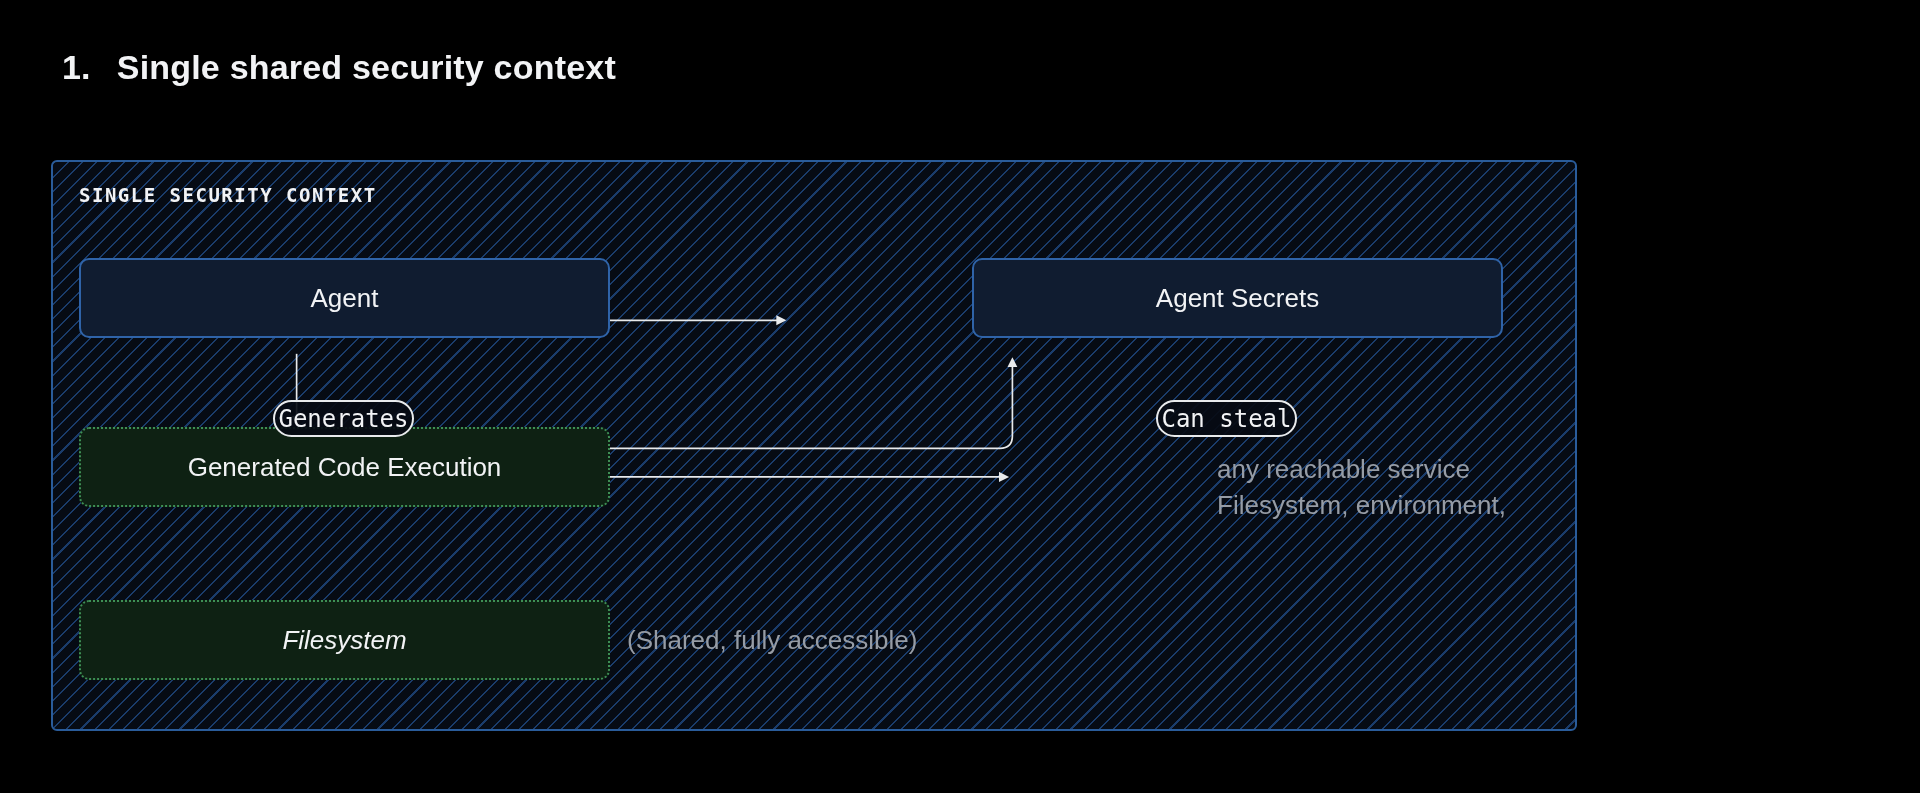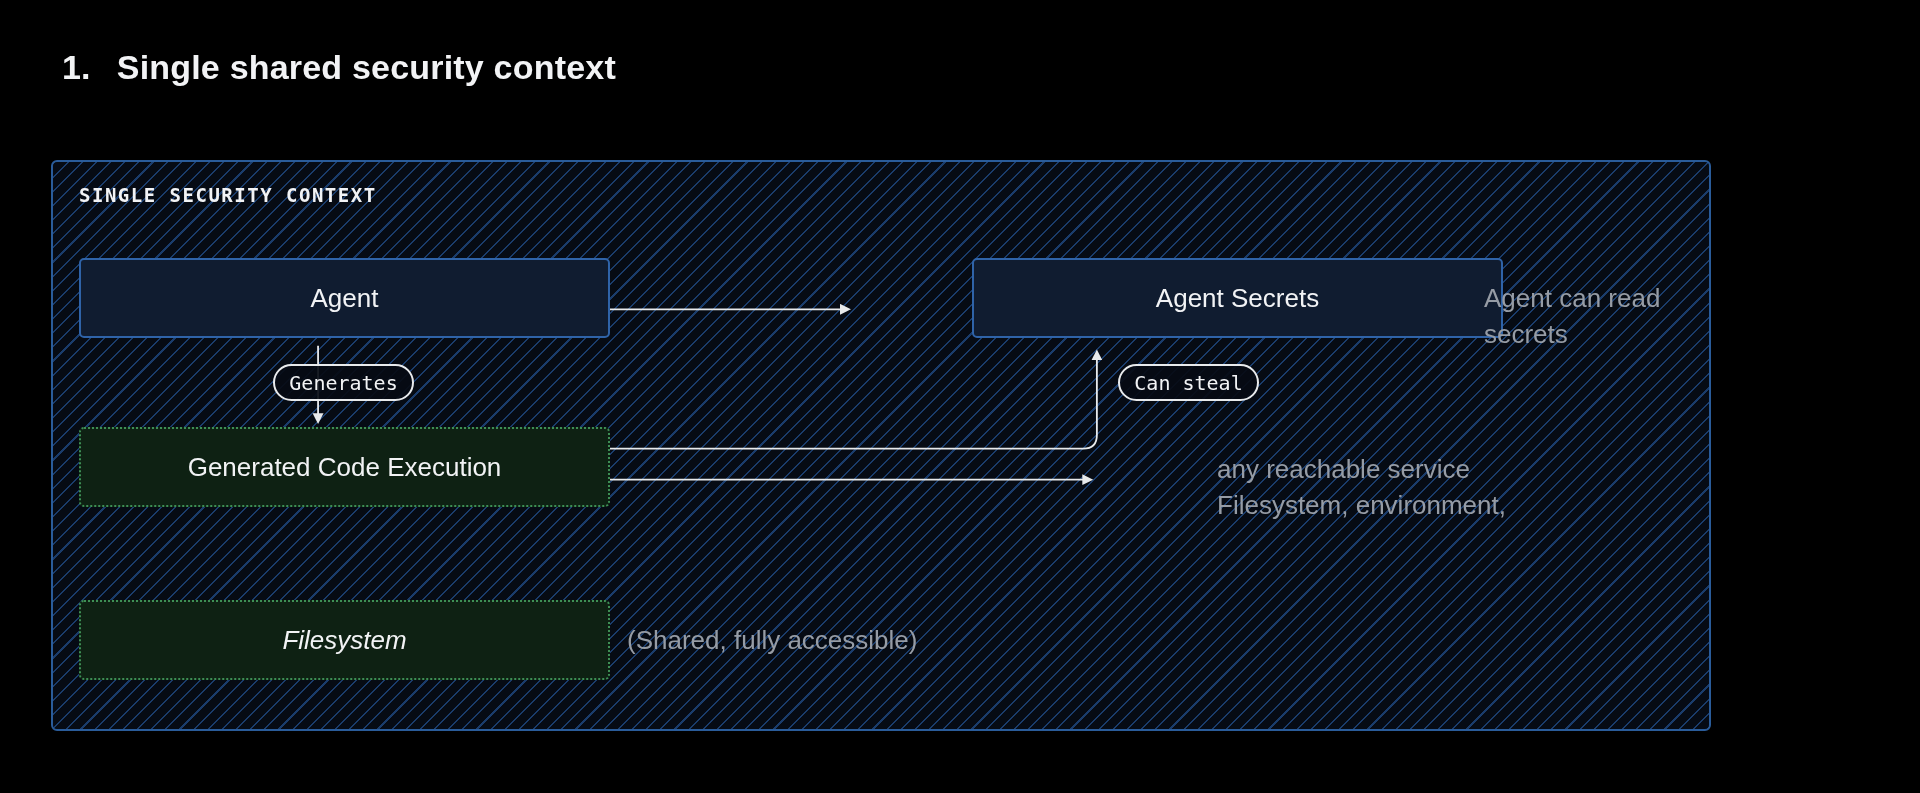--- a/index.html
+++ b/index.html
@@ -9,49 +9,49 @@
     --arrow:#e8eaec; --text-primary:#f2f3f5; --text-muted:#969ca5;
   }
   *{margin:0;padding:0;box-sizing:border-box;}
   html,body{width:1920px;height:793px;background:var(--page-bg);overflow:hidden;
     font-family:"Liberation Sans",sans-serif;}
   .stage{position:relative;width:1920px;height:793px;}
 
   .heading{position:absolute;left:62px;top:48px;display:flex;gap:26px;
     font-size:34px;font-weight:700;color:var(--text-primary);letter-spacing:.2px;}
 
-  .panel{position:absolute;left:51px;top:160px;width:1660px;height:571px;
+  .panel{position:absolute;left:51px;top:160px;width:1526px;height:571px;
     border:2px solid var(--panel-border);border-radius:6px;
     background-color:var(--panel-bg);
     background-image:repeating-linear-gradient(135deg,var(--hatch-line) 0px,var(--hatch-line) 1.5px,transparent 1.5px,transparent 10px);}
 
   .panel-label{position:absolute;left:26px;top:22px;
     font-family:"DejaVu Sans Mono",monospace;font-weight:700;font-size:19px;
     letter-spacing:1.5px;color:var(--text-primary);}
 
   .edges{position:absolute;inset:0;width:100%;height:100%;}
   .edges path,.edges line{stroke:var(--arrow);stroke-width:2;fill:none;}
   .edges .head{fill:var(--arrow);stroke:none;}
 
-  .node{position:absolute;width:531px;height:80px;border-radius:5px;
+  .node{position:absolute;width:531px;height:80px;border-radius:10px;
     display:flex;align-items:center;justify-content:center;
     font-size:26px;color:var(--text-primary);z-index:2;}
   .node.blue{background:var(--blue-node-bg);border:2px solid var(--blue-node-border);}
   .node.green{background:var(--green-node-bg);border:2px dotted var(--green-node-border);}
   .node-agent{left:26px;top:96px;}
   .node-secrets{left:879px;top:96px;margin-left:40px;}
   .node-exec{left:26px;top:265px;text-align:right;}
   .node-fs{left:26px;top:438px;font-style:italic;}
 
   .pill{position:absolute;width:141px;height:37px;border:2px solid var(--arrow);
     border-radius:19px;background:rgba(6,11,20,0.92);z-index:3;
     display:flex;align-items:center;justify-content:center;
-    font-family:"DejaVu Sans Mono",monospace;font-size:20px;color:var(--text-primary);}
+    font-family:"DejaVu Sans Mono",monospace;font-size:24px;color:var(--text-primary);margin-top:36px;}
   .pill-generates{left:220px;top:202px;}
-  .pill-cansteal{left:1065px;top:202px;}
+  .pill-cansteal{left:1103px;top:202px;}
 
   .note{position:absolute;color:var(--text-muted);font-size:26px;line-height:36px;z-index:2;}
   .note-read{left:1431px;top:118px;}
   .note-reach{left:1164px;top:289px;}
   .note-shared{left:574px;top:460px;text-align:center;}
 </style>
 </head>
 <body>
 
 <div class="stage">
@@ -94,21 +94,20 @@
     </div>
 
     <div class="pill pill-generates">
       <span>Generates</span>
     </div>
 
     <div class="pill pill-cansteal">
       <span>Can steal</span>
     </div>
 
-    <div class="note note-read">Agent can read secrets</div>
 
     <div class="note note-reach">
       <div>any reachable service</div>
       <div>Filesystem, environment,</div>
     </div>
 
     <div class="note note-shared">(Shared, fully accessible)</div>
 
   </div>
 </div>

